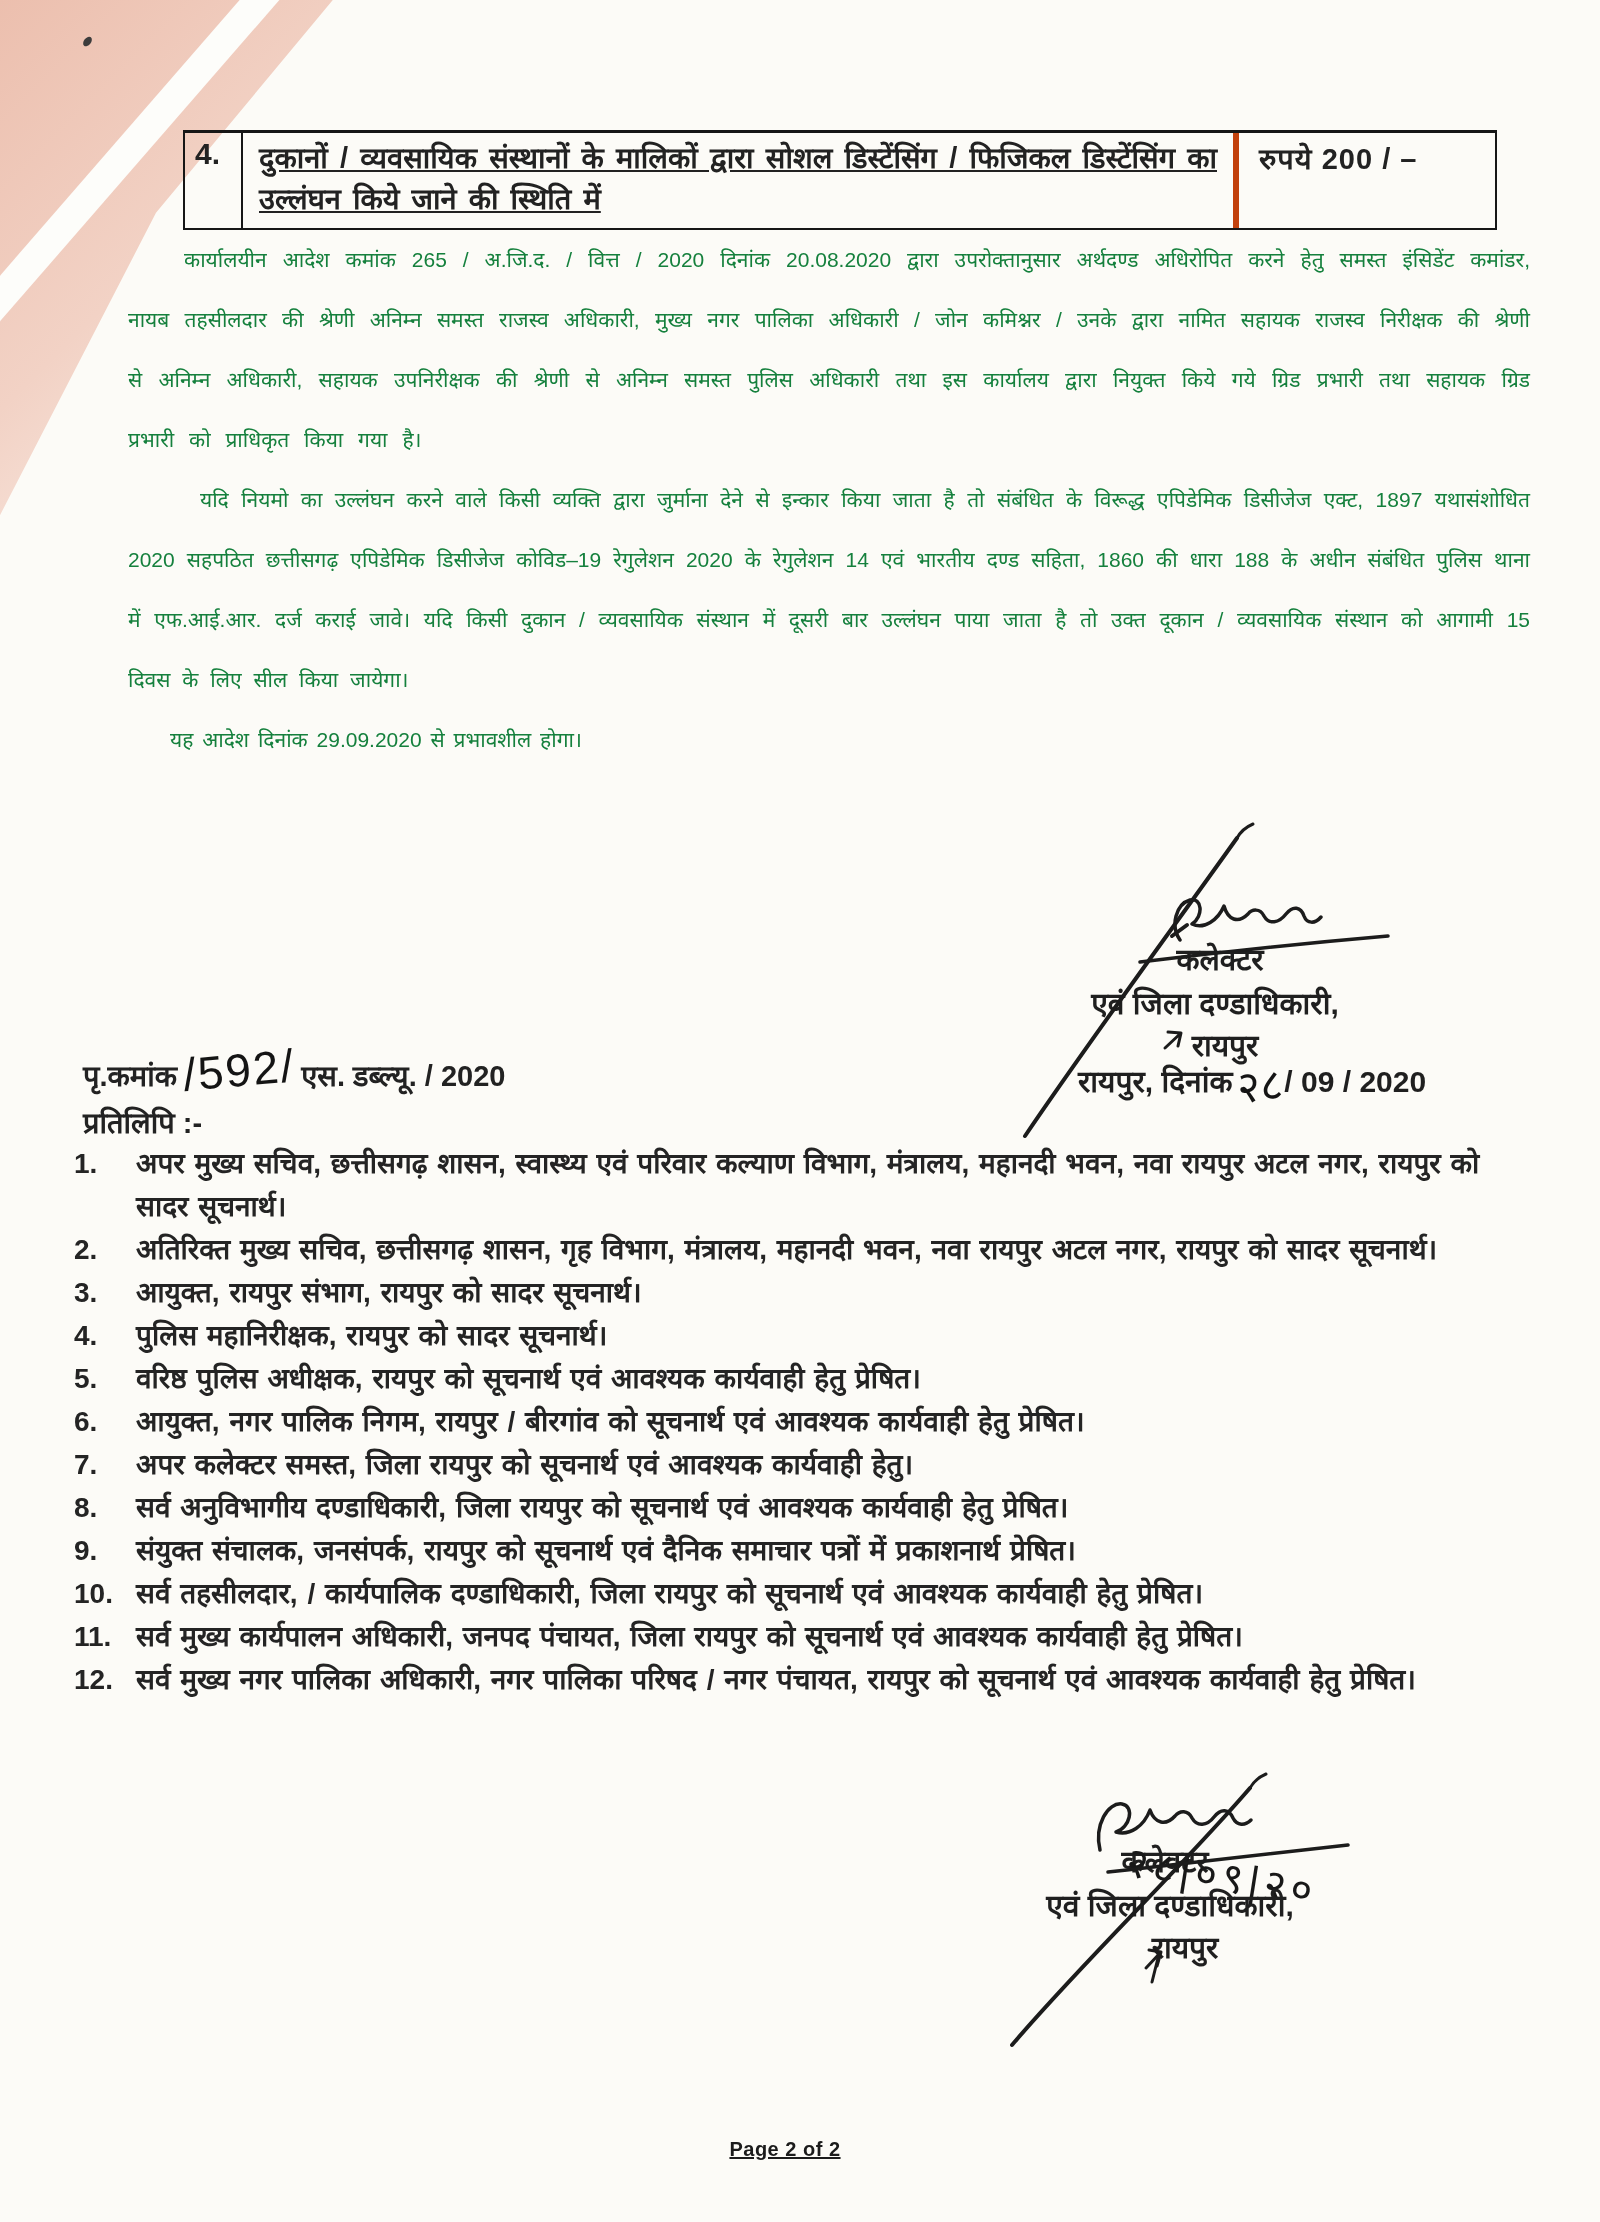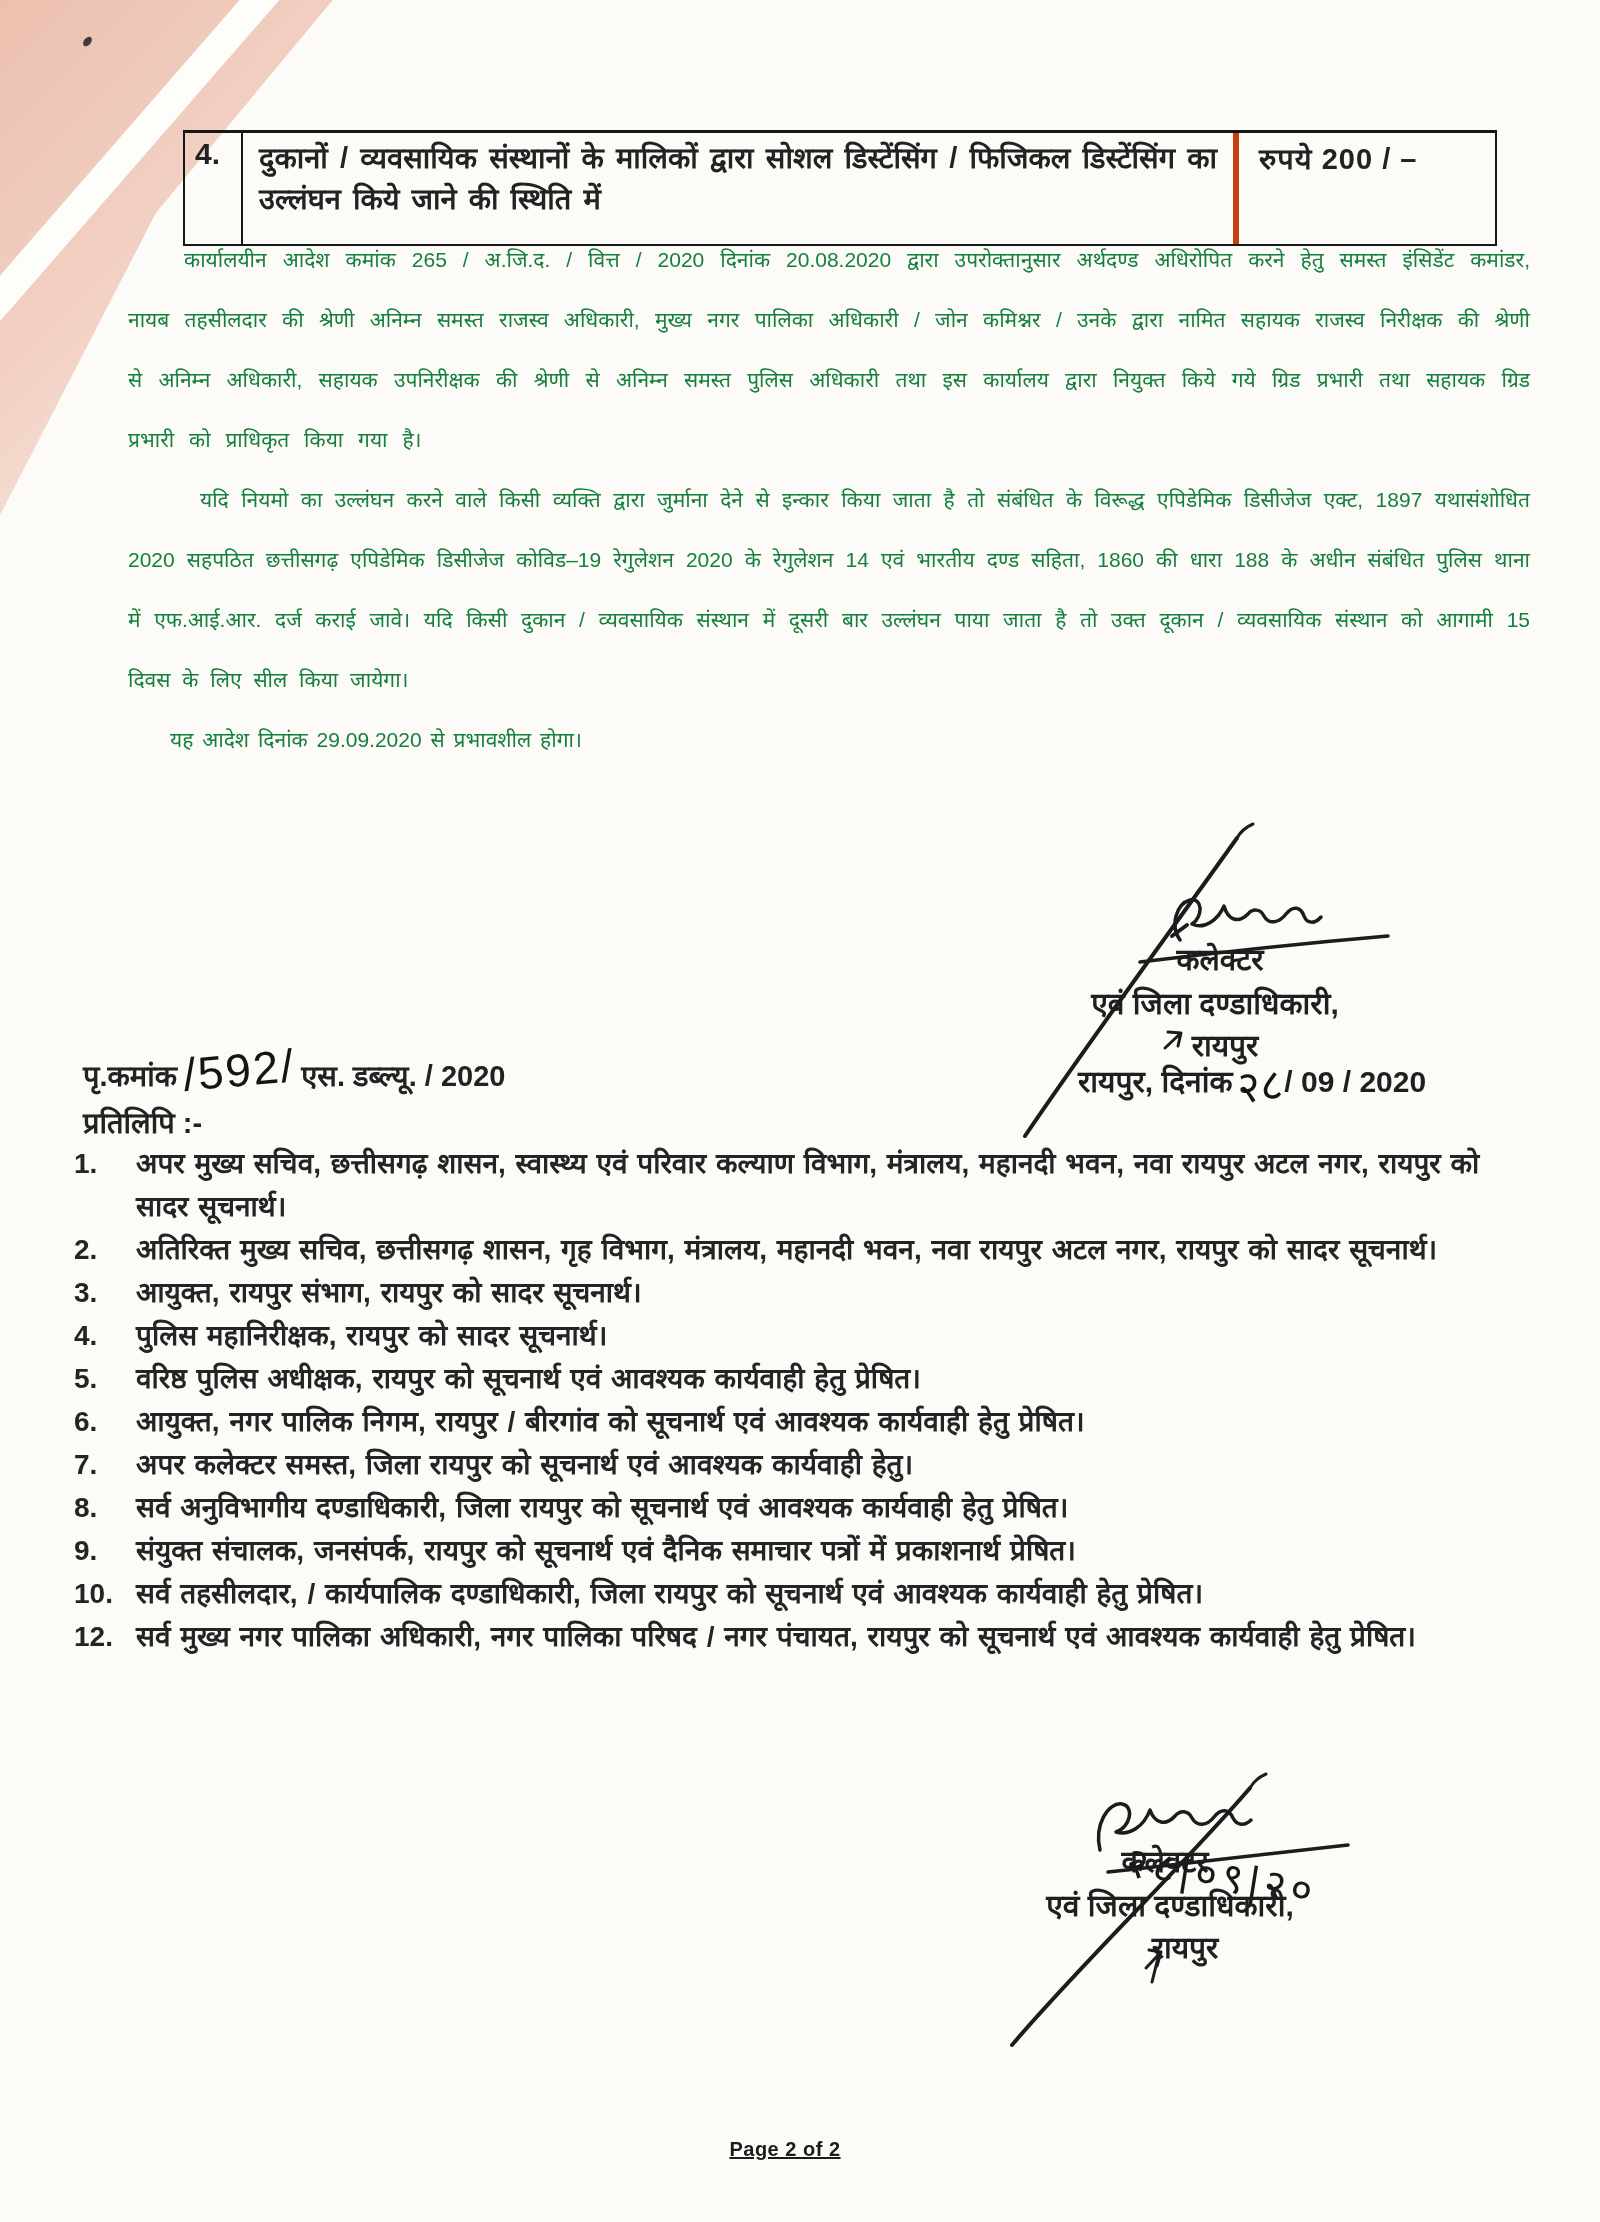--- a/index.html
+++ b/index.html
@@ -22,21 +22,21 @@
   .corner-dot{position:absolute;left:84px;top:36px;width:7px;height:11px;border-radius:50%;
     background:#3c3c3c;transform:rotate(38deg);}
   
   .fine-table{
     position:absolute;left:183px;top:130px;width:1314px;
     display:flex;border:2px solid #161616;border-top-width:3px;box-sizing:border-box;
     font-weight:700;font-size:29px;
   }
   .fine-table .cell{box-sizing:border-box;}
   .cell-num{width:58px;border-right:2px solid #161616;padding:4px 4px 0 10px;font-size:30px;}
-  .cell-desc{flex:1;padding:5px 16px 24px 16px;line-height:41px;text-align:justify;word-spacing:4px;}
+  .cell-desc{flex:1;padding:5px 16px 8px 16px;line-height:41px;text-align:justify;word-spacing:4px;text-decoration:underline;}
   .cell-fine{width:262px;border-left:6px solid #c2410c;padding:5px 0 0 20px;letter-spacing:1px;}
   
   .body-text{
     position:absolute;left:128px;top:230px;width:1402px;
     font-size:21px;font-weight:400;line-height:60px;text-align:justify;color:#15803d;
   }
   .body-text p{margin:0;}
   .p1{text-indent:56px;word-spacing:9px;}
   .p2{text-indent:72px;word-spacing:6px;}
   .p3{text-indent:42px;text-align:left;word-spacing:3px;}
@@ -157,20 +157,24 @@
     <div class="dist-item">
       <span class="dist-num">9.</span>
       <span class="dist-text">संयुक्त संचालक, जनसंपर्क, रायपुर को सूचनार्थ एवं दैनिक समाचार पत्रों में प्रकाशनार्थ प्रेषित।</span>
     </div>
 
     <div class="dist-item">
       <span class="dist-num">10.</span>
       <span class="dist-text">सर्व तहसीलदार, / कार्यपालिक दण्डाधिकारी, जिला रायपुर को सूचनार्थ एवं आवश्यक कार्यवाही हेतु प्रेषित।</span>
     </div>
 
+    <div class="dist-item">
+      <span class="dist-num">11.</span>
+      <span class="dist-text">सर्व मुख्य कार्यपालन अधिकारी, जनपद पंचायत, जिला रायपुर को सूचनार्थ एवं आवश्यक कार्यवाही हेतु प्रेषित।</span>
+    </div>
 
     <div class="dist-item">
       <span class="dist-num">12.</span>
       <span class="dist-text">सर्व मुख्य नगर पालिका अधिकारी, नगर पालिका परिषद / नगर पंचायत, रायपुर को सूचनार्थ एवं आवश्यक कार्यवाही हेतु प्रेषित।</span>
     </div>
 
   </div>
 
   <div class="sig-line" style="left:1090px;top:1840px;width:150px;">कलेक्टर</div>
   <div class="hand hw-date-bottom">२८|०९|२०</div>

